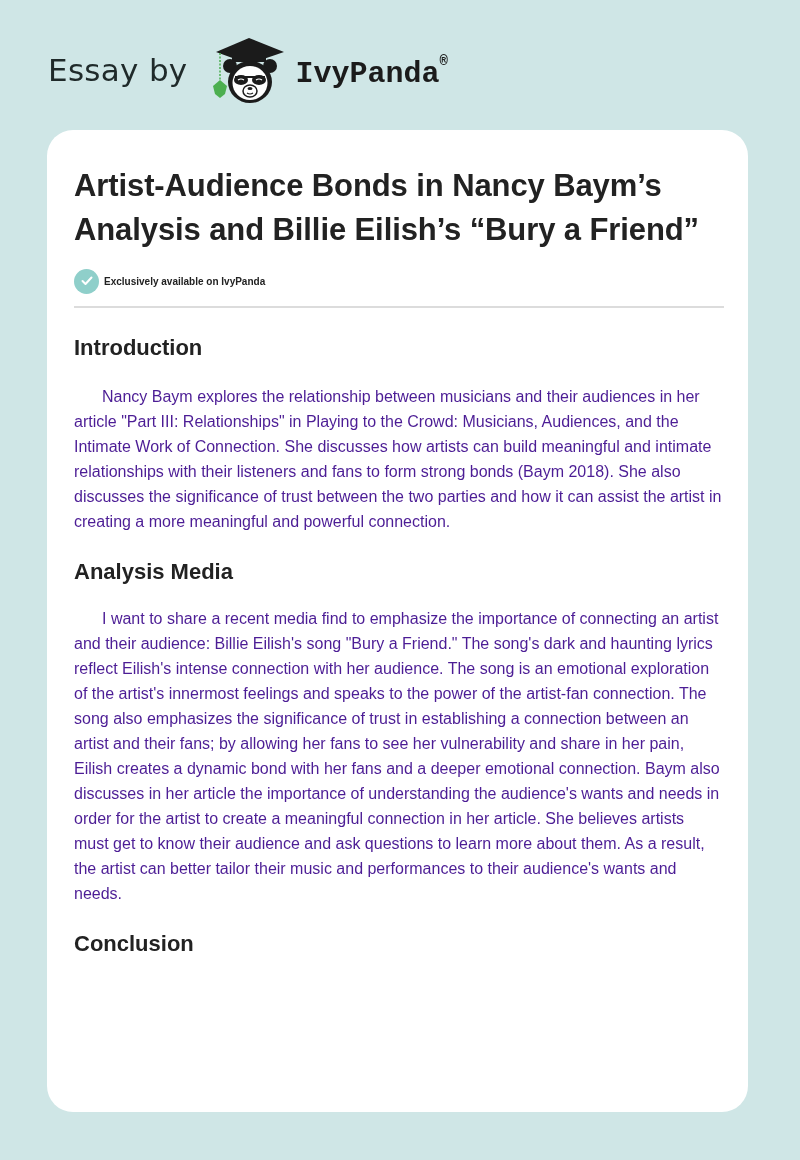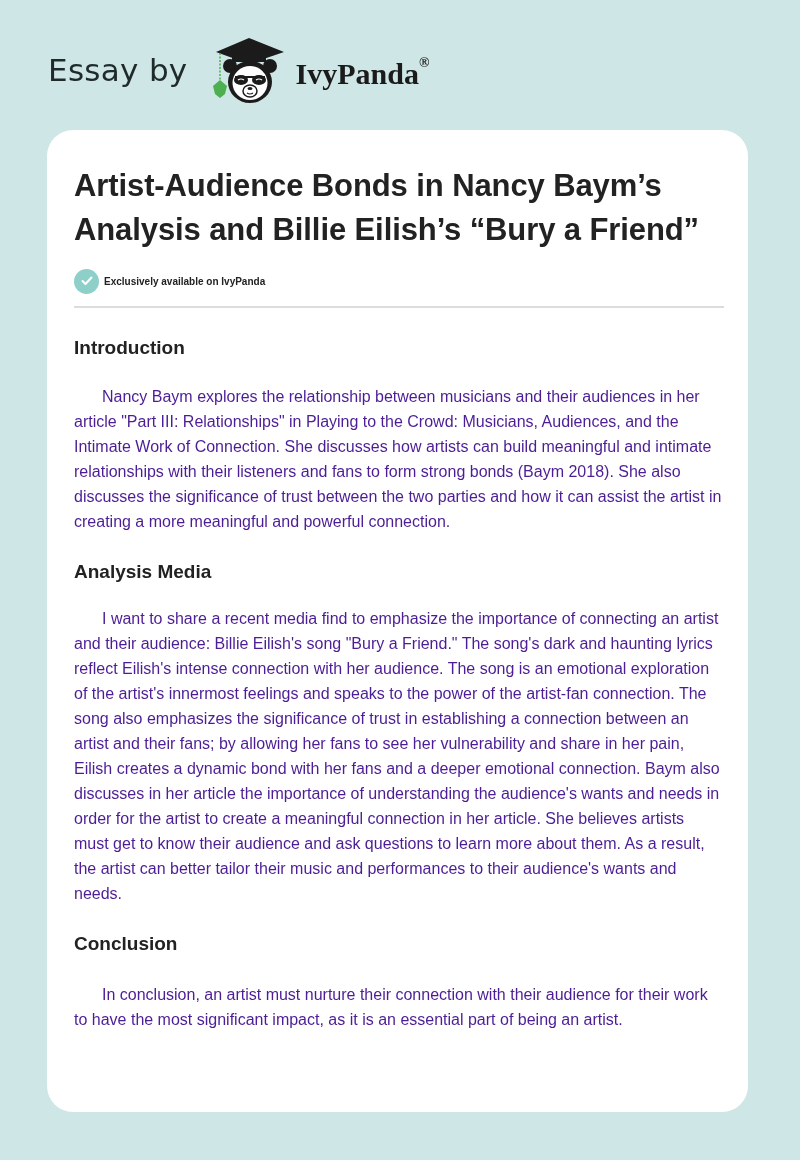--- a/index.html
+++ b/index.html
@@ -31,21 +31,21 @@
       margin-right: 18px;
       position: relative;
       top: -2px;
     }
     .logo-icon {
       width: 86px;
       height: 72px;
       margin-right: 4px;
     }
     .brand {
-      font-family: Liberation Serif, serif;
+      font-family: Liberation Mono, monospace;
       font-weight: bold;
       font-size: 30px;
       color: #1b1b1b;
       position: relative;
       top: 2px;
     }
     .brand sup {
       font-size: 14px;
       font-weight: bold;
       position: relative;
@@ -95,21 +95,21 @@
     .divider {
       height: 2px;
       background: #dcdcdc;
       margin-top: 12px;
       width: 650px;
     }
     h2.section-heading {
       margin: 0;
       font-family: "Liberation Sans", sans-serif;
       font-weight: bold;
-      font-size: 19px;
+      font-size: 22px;
       line-height: 36px;
       color: #222;
     }
     p.body-text {
       margin: 0;
       font-size: 16px;
       line-height: 25px;
       color: #4c1d95;
       text-indent: 28px;
     }
@@ -173,15 +173,14 @@
     <p class="body-text">Nancy Baym explores the relationship between musicians and their audiences in her article "Part III: Relationships" in Playing to the Crowd: Musicians, Audiences, and the Intimate Work of Connection. She discusses how artists can build meaningful and intimate relationships with their listeners and fans to form strong bonds (Baym 2018). She also discusses the significance of trust between the two parties and how it can assist the artist in creating a more meaningful and powerful connection.</p>
   </section>
 
   <section class="sec-media">
     <h2 class="section-heading">Analysis Media</h2>
     <p class="body-text">I want to share a recent media find to emphasize the importance of connecting an artist and their audience: Billie Eilish's song "Bury a Friend." The song's dark and haunting lyrics reflect Eilish's intense connection with her audience. The song is an emotional exploration of the artist's innermost feelings and speaks to the power of the artist-fan connection. The song also emphasizes the significance of trust in establishing a connection between an artist and their fans; by allowing her fans to see her vulnerability and share in her pain, Eilish creates a dynamic bond with her fans and a deeper emotional connection.  Baym also discusses in her article the importance of understanding the audience's wants and needs in order for the artist to create a meaningful connection in her article. She believes artists must get to know their audience and ask questions to learn more about them. As a result, the artist can better tailor their music and performances to their audience's wants and needs.</p>
   </section>
 
   <section class="sec-conc">
     <h2 class="section-heading">Conclusion</h2>
-    <p class="body-text">In conclusion, an artist must nurture their connection with their audience for their work to have the most significant impact, as it is an essential part of being an artist.</p>
   </section>
 </main>
 
 </body></html>

